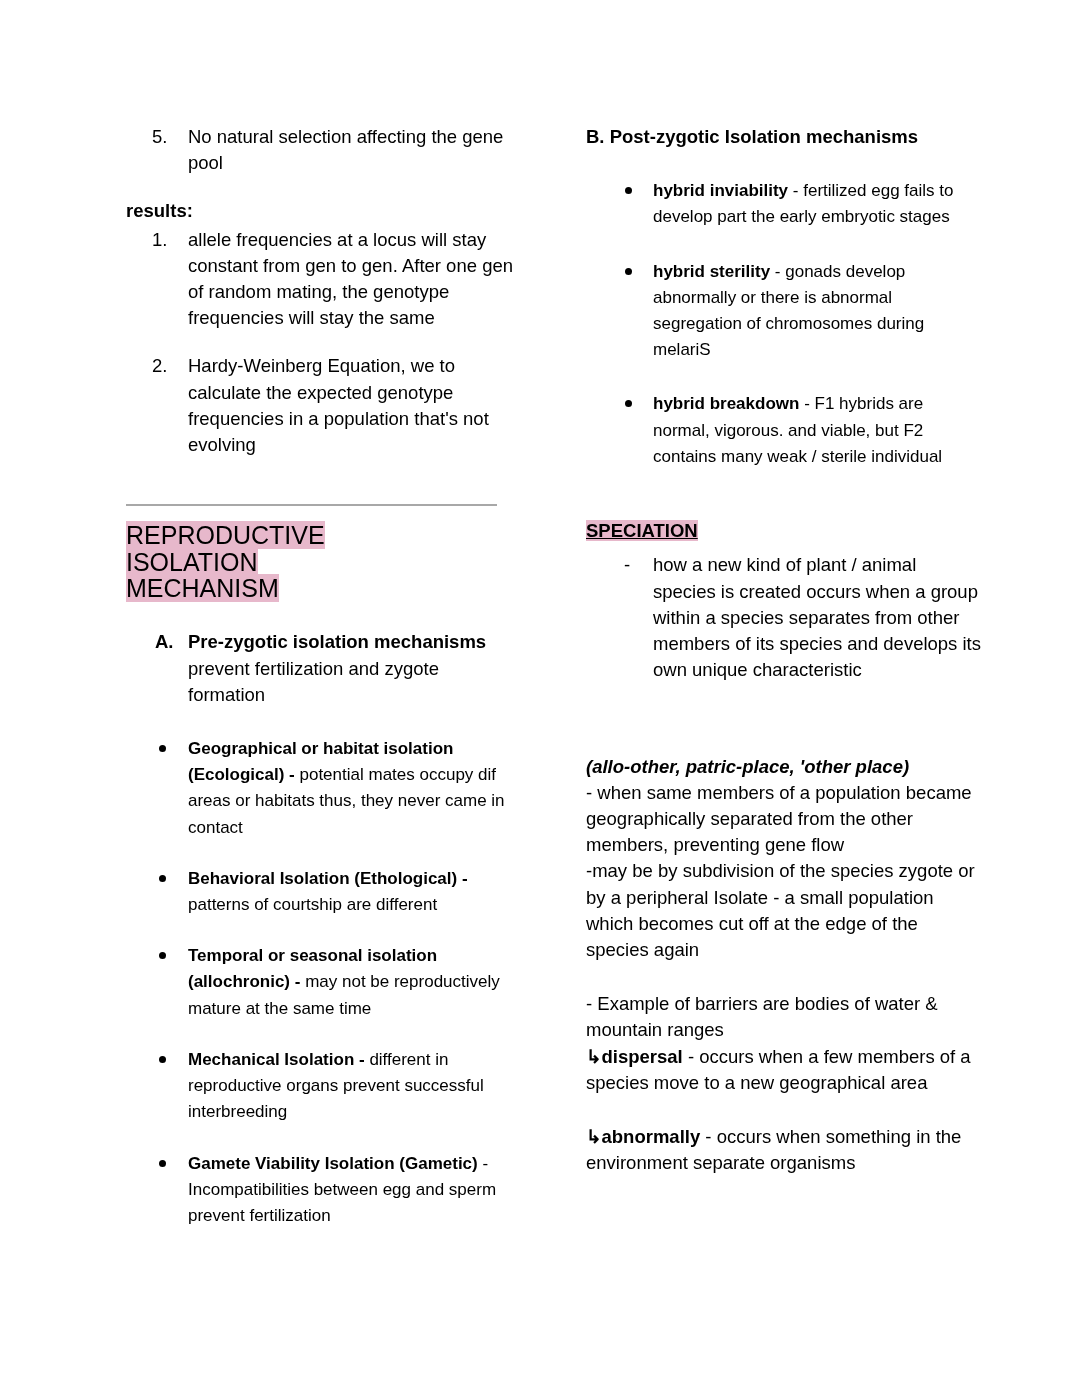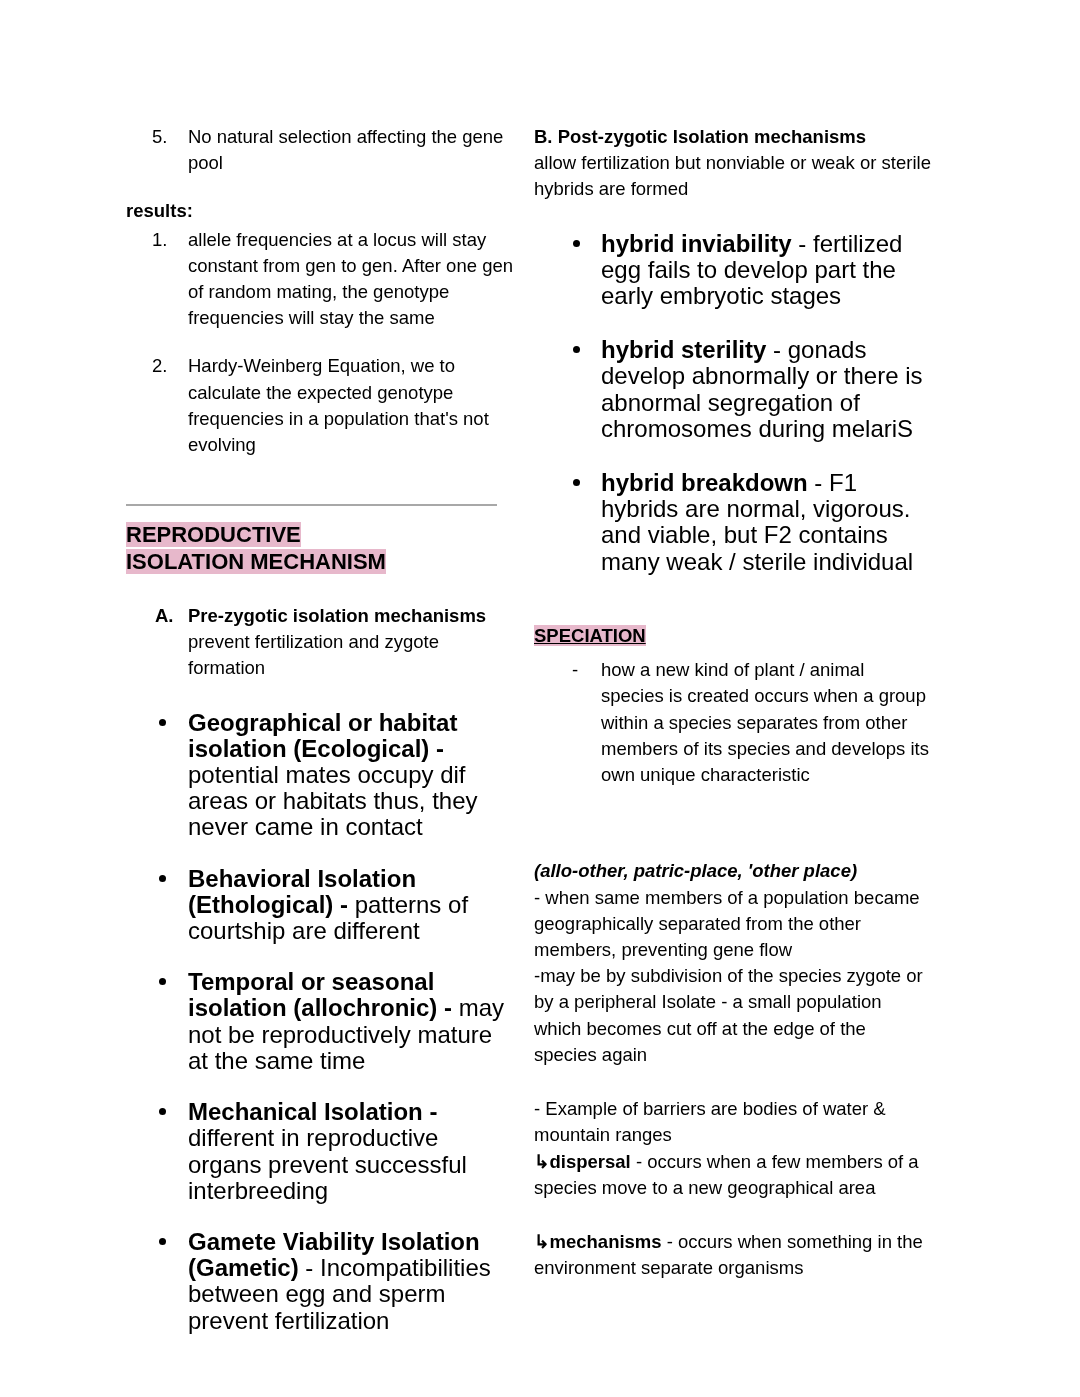--- a/index.html
+++ b/index.html
@@ -20,21 +20,21 @@
     left: 0; top: 0;
     width: 1080px;
     height: 1397px;
     background: #fff;
   }
   .col {
     position: absolute;
     top: 124px;
   }
   .col-left  { left: 126px; width: 390px; }
-  .col-right { left: 534px; width: 398px; }
+  .col-right { left: 586px; width: 398px; }
   .b   { font-weight: bold; }
   .bi  { font-weight: bold; font-style: italic; text-align: right; }
 
   
   .numlist {
     position: relative;
   }
   .numitem {
     position: relative;
     padding-left: 62px;
@@ -65,21 +65,21 @@
     top: 0;
     font-size: 18.5px;
     line-height: 26.2px;
     font-weight: bold;
   }
 
   
   .bullitem {
     position: relative;
     padding-left: 62px;
-    font-size: 24px;
+    font-size: 17px;
     line-height: 26.2px;
     margin-bottom: 25px;
   }
   .bullitem .dot {
     position: absolute;
     left: 33px;
     top: 9px;
     width: 7px;
     height: 7px;
     border-radius: 50%;
@@ -112,23 +112,23 @@
     font-weight: bold;
     margin-top: 0;
     margin-bottom: 2px;
   }
   .hl {
     background: #e7b8cb;
     box-decoration-break: clone;
     -webkit-box-decoration-break: clone;
   }
   .heading-hl {
-    font-size: 22px;
+    font-size: 25px;
     line-height: 26.4px;
-    font-weight: bold;
+    font-weight: normal;
     max-width: 268px;
   }
   .heading-hl-inline {
     font-size: 18.5px;
     line-height: 26.4px;
     font-weight: bold;
     text-decoration: underline;
   }
   .divider {
     height: 2px;
@@ -212,21 +212,20 @@
       <span class="dot"></span>
       <span class="b">Gamete Viability Isolation (Gametic)</span><span> - Incompatibilities between egg and sperm prevent fertilization</span>
     </div>
 
   </div>
 
   <div class="col col-right">
 
     <div class="block">
       <span class="b">B. Post-zygotic Isolation mechanisms</span><br>
-      <span>allow fertilization but nonviable or weak or sterile hybrids are formed</span>
     </div>
 
     <div class="spacer-28"></div>
 
     <div class="bullitem">
       <span class="dot"></span>
       <span class="b">hybrid inviability</span><span> - fertilized egg fails to develop part the early embryotic stages</span>
     </div>
 
     <div class="bullitem">
@@ -265,18 +264,18 @@
 
     <div class="block">- Example of barriers are bodies of water &amp; mountain ranges</div>
 
     <div class="block">
       <span class="b">↳</span><span class="b">dispersal</span><span> - occurs when a few members of a species move to a new geographical area</span>
     </div>
 
     <div class="spacer-28"></div>
 
     <div class="block">
-      <span class="b">↳</span><span class="b">mechanisms</span><span> - occurs when something in the environment separate organisms</span>
+      <span class="b">↳</span><span class="b">abnormally</span><span> - occurs when something in the environment separate organisms</span>
     </div>
 
   </div>
 
 </div>
 
 </body></html>

